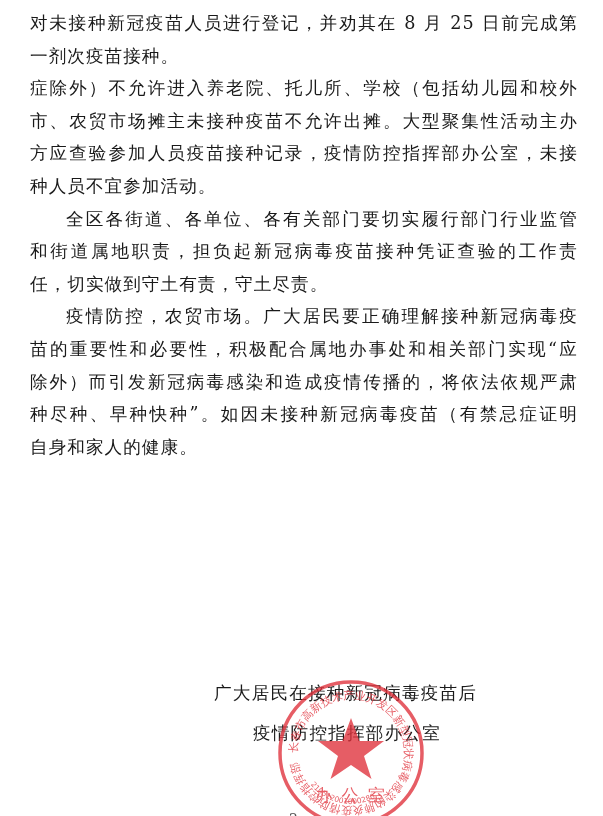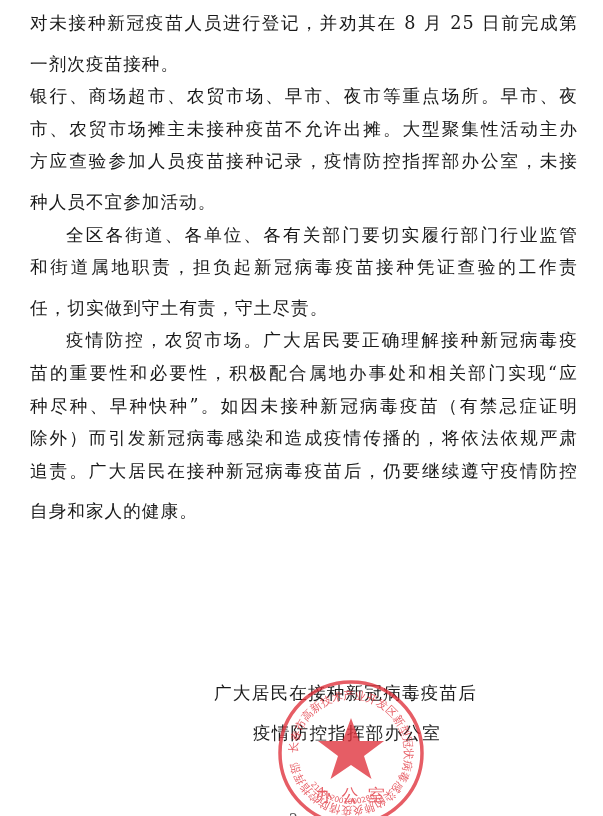--- a/index.html
+++ b/index.html
@@ -15,21 +15,21 @@
   }
   .body-text {
     position: absolute; left: 30px; top: 2px; width: 548px;
     font-size: 17.6px; line-height: 32.6px;
     letter-spacing: 1.05px;
   }
   .line {
     height: 32.6px; white-space: nowrap; overflow: visible;
     text-align: justify; text-align-last: justify;
   }
-  .line.last { text-align: center; text-align-last: left; margin-top: 8px; }
+  .line.last { text-align: center; text-align-last: left; }
   .line.indent { padding-left: 36px; }
   .para { margin: 0; }
   .sig {
     position: absolute; font-size: 17.6px; letter-spacing: 1.2px; white-space: nowrap;
     z-index: 1;
   }
   .sig1 { left: 214px; top: 676px; }
   .sig2 { left: 253px; top: 716px; }
   .sig3 { left: 283px; top: 752px; }
   .seal {
@@ -43,36 +43,35 @@
 </head>
 <body>
 
 <div class="page">
   <div class="body-text" id="body-text">
       <div class="para">
         <div class="line">对未接种新冠疫苗人员进行登记，并劝其在 8 月 25 日前完成第</div>
         <div class="line last">一剂次疫苗接种。</div>
       </div>
       <div class="para">
-        <div class="line">银行、商场超市、农贸市场、早市、夜市等重点场所。早市、夜</div>
+        <div class="line">症除外）不允许进入养老院、托儿所、学校（包括幼儿园和校外</div>
         <div class="line">市、农贸市场摊主未接种疫苗不允许出摊。大型聚集性活动主办</div>
         <div class="line">方应查验参加人员疫苗接种记录，疫情防控指挥部办公室，未接</div>
         <div class="line last">种人员不宜参加活动。</div>
       </div>
       <div class="para">
         <div class="line indent">全区各街道、各单位、各有关部门要切实履行部门行业监管</div>
         <div class="line">和街道属地职责，担负起新冠病毒疫苗接种凭证查验的工作责</div>
         <div class="line last">任，切实做到守土有责，守土尽责。</div>
       </div>
       <div class="para">
         <div class="line indent">疫情防控，农贸市场。广大居民要正确理解接种新冠病毒疫</div>
         <div class="line">苗的重要性和必要性，积极配合属地办事处和相关部门实现“应</div>
+        <div class="line">除外）而引发新冠病毒感染和造成疫情传播的，将依法依规严肃</div>
         <div class="line">种尽种、早种快种”。如因未接种新冠病毒疫苗（有禁忌症证明</div>
-        <div class="line">除外）而引发新冠病毒感染和造成疫情传播的，将依法依规严肃</div>
-        <div class="line">追责。广大居民在接种新冠病毒疫苗后，仍要继续遵守疫情防控</div>
         <div class="line last">自身和家人的健康。</div>
       </div>
     </div>
 
   <div class="sig sig1">广大居民在接种新冠病毒疫苗后</div>
   <div class="sig sig2">疫情防控指挥部办公室</div>
 
   <svg class="seal" viewBox="0 0 150 150">
     <defs>
       <path id="ringPath" d="M 75 75 m -54 0 a 54 54 0 1 1 108 0 a 54 54 0 1 1 -108 0"></path>

